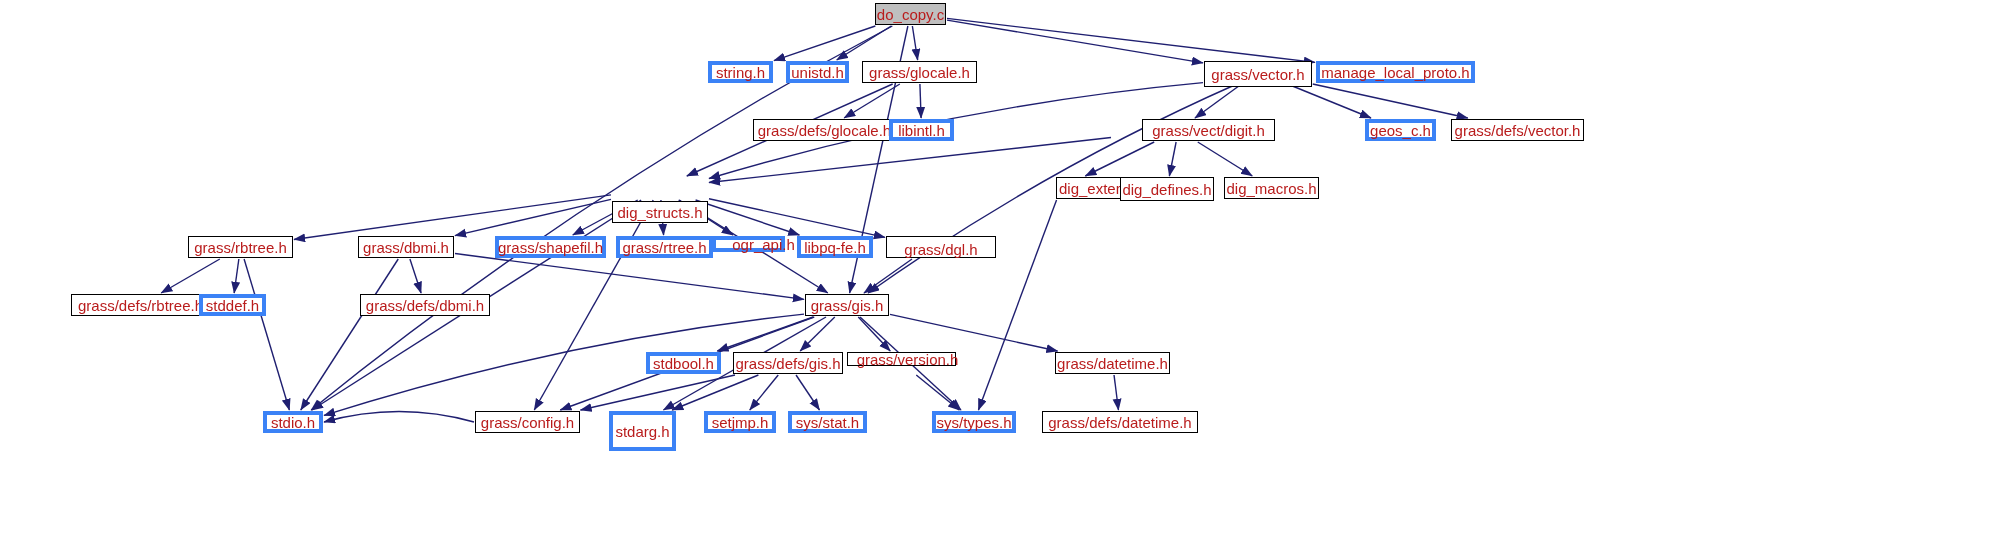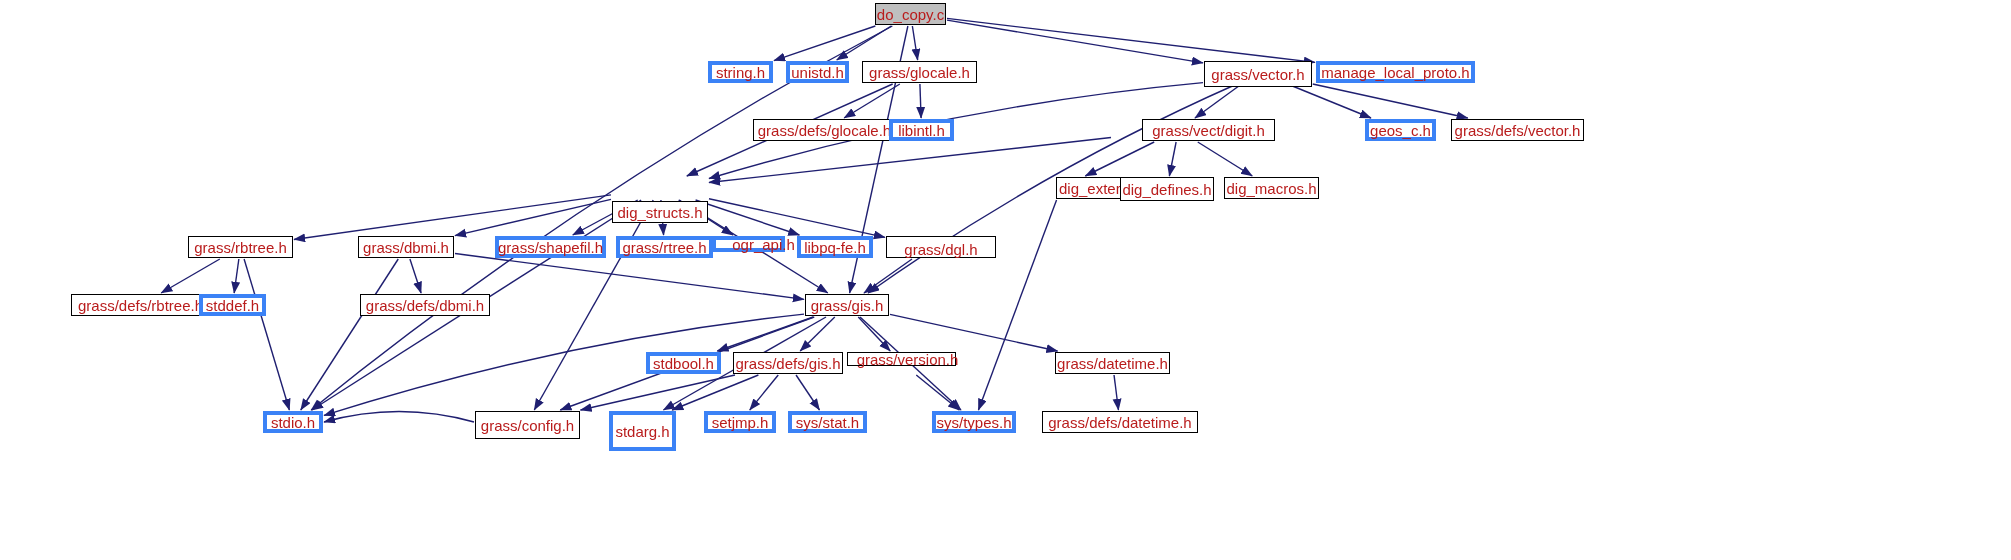--- a/index.html
+++ b/index.html
@@ -180,21 +180,21 @@
       </div>
       <div class="node thick" style="left: 847px; top: 352px; width: 109px; height: 14px; padding-left: 12px;">
         <span>grass/version.h</span>
       </div>
       <div class="node thick" style="left: 1055px; top: 352px; width: 115px; height: 22px;">
         <span>grass/datetime.h</span>
       </div>
       <div class="node thin" style="left: 263px; top: 411px; width: 60px; height: 22px;">
         <span>stdio.h</span>
       </div>
-      <div class="node thick" style="left: 475px; top: 411px; width: 105px; height: 28px;">
+      <div class="node thick" style="left: 475px; top: 411px; width: 105px; height: 22px;">
         <span>grass/config.h</span>
       </div>
       <div class="node thin" style="left: 609px; top: 411px; width: 67px; height: 40px;">
         <span>stdarg.h</span>
       </div>
       <div class="node thin" style="left: 704px; top: 411px; width: 72px; height: 22px;">
         <span>setjmp.h</span>
       </div>
       <div class="node thin" style="left: 788px; top: 411px; width: 79px; height: 22px;">
         <span>sys/stat.h</span>

